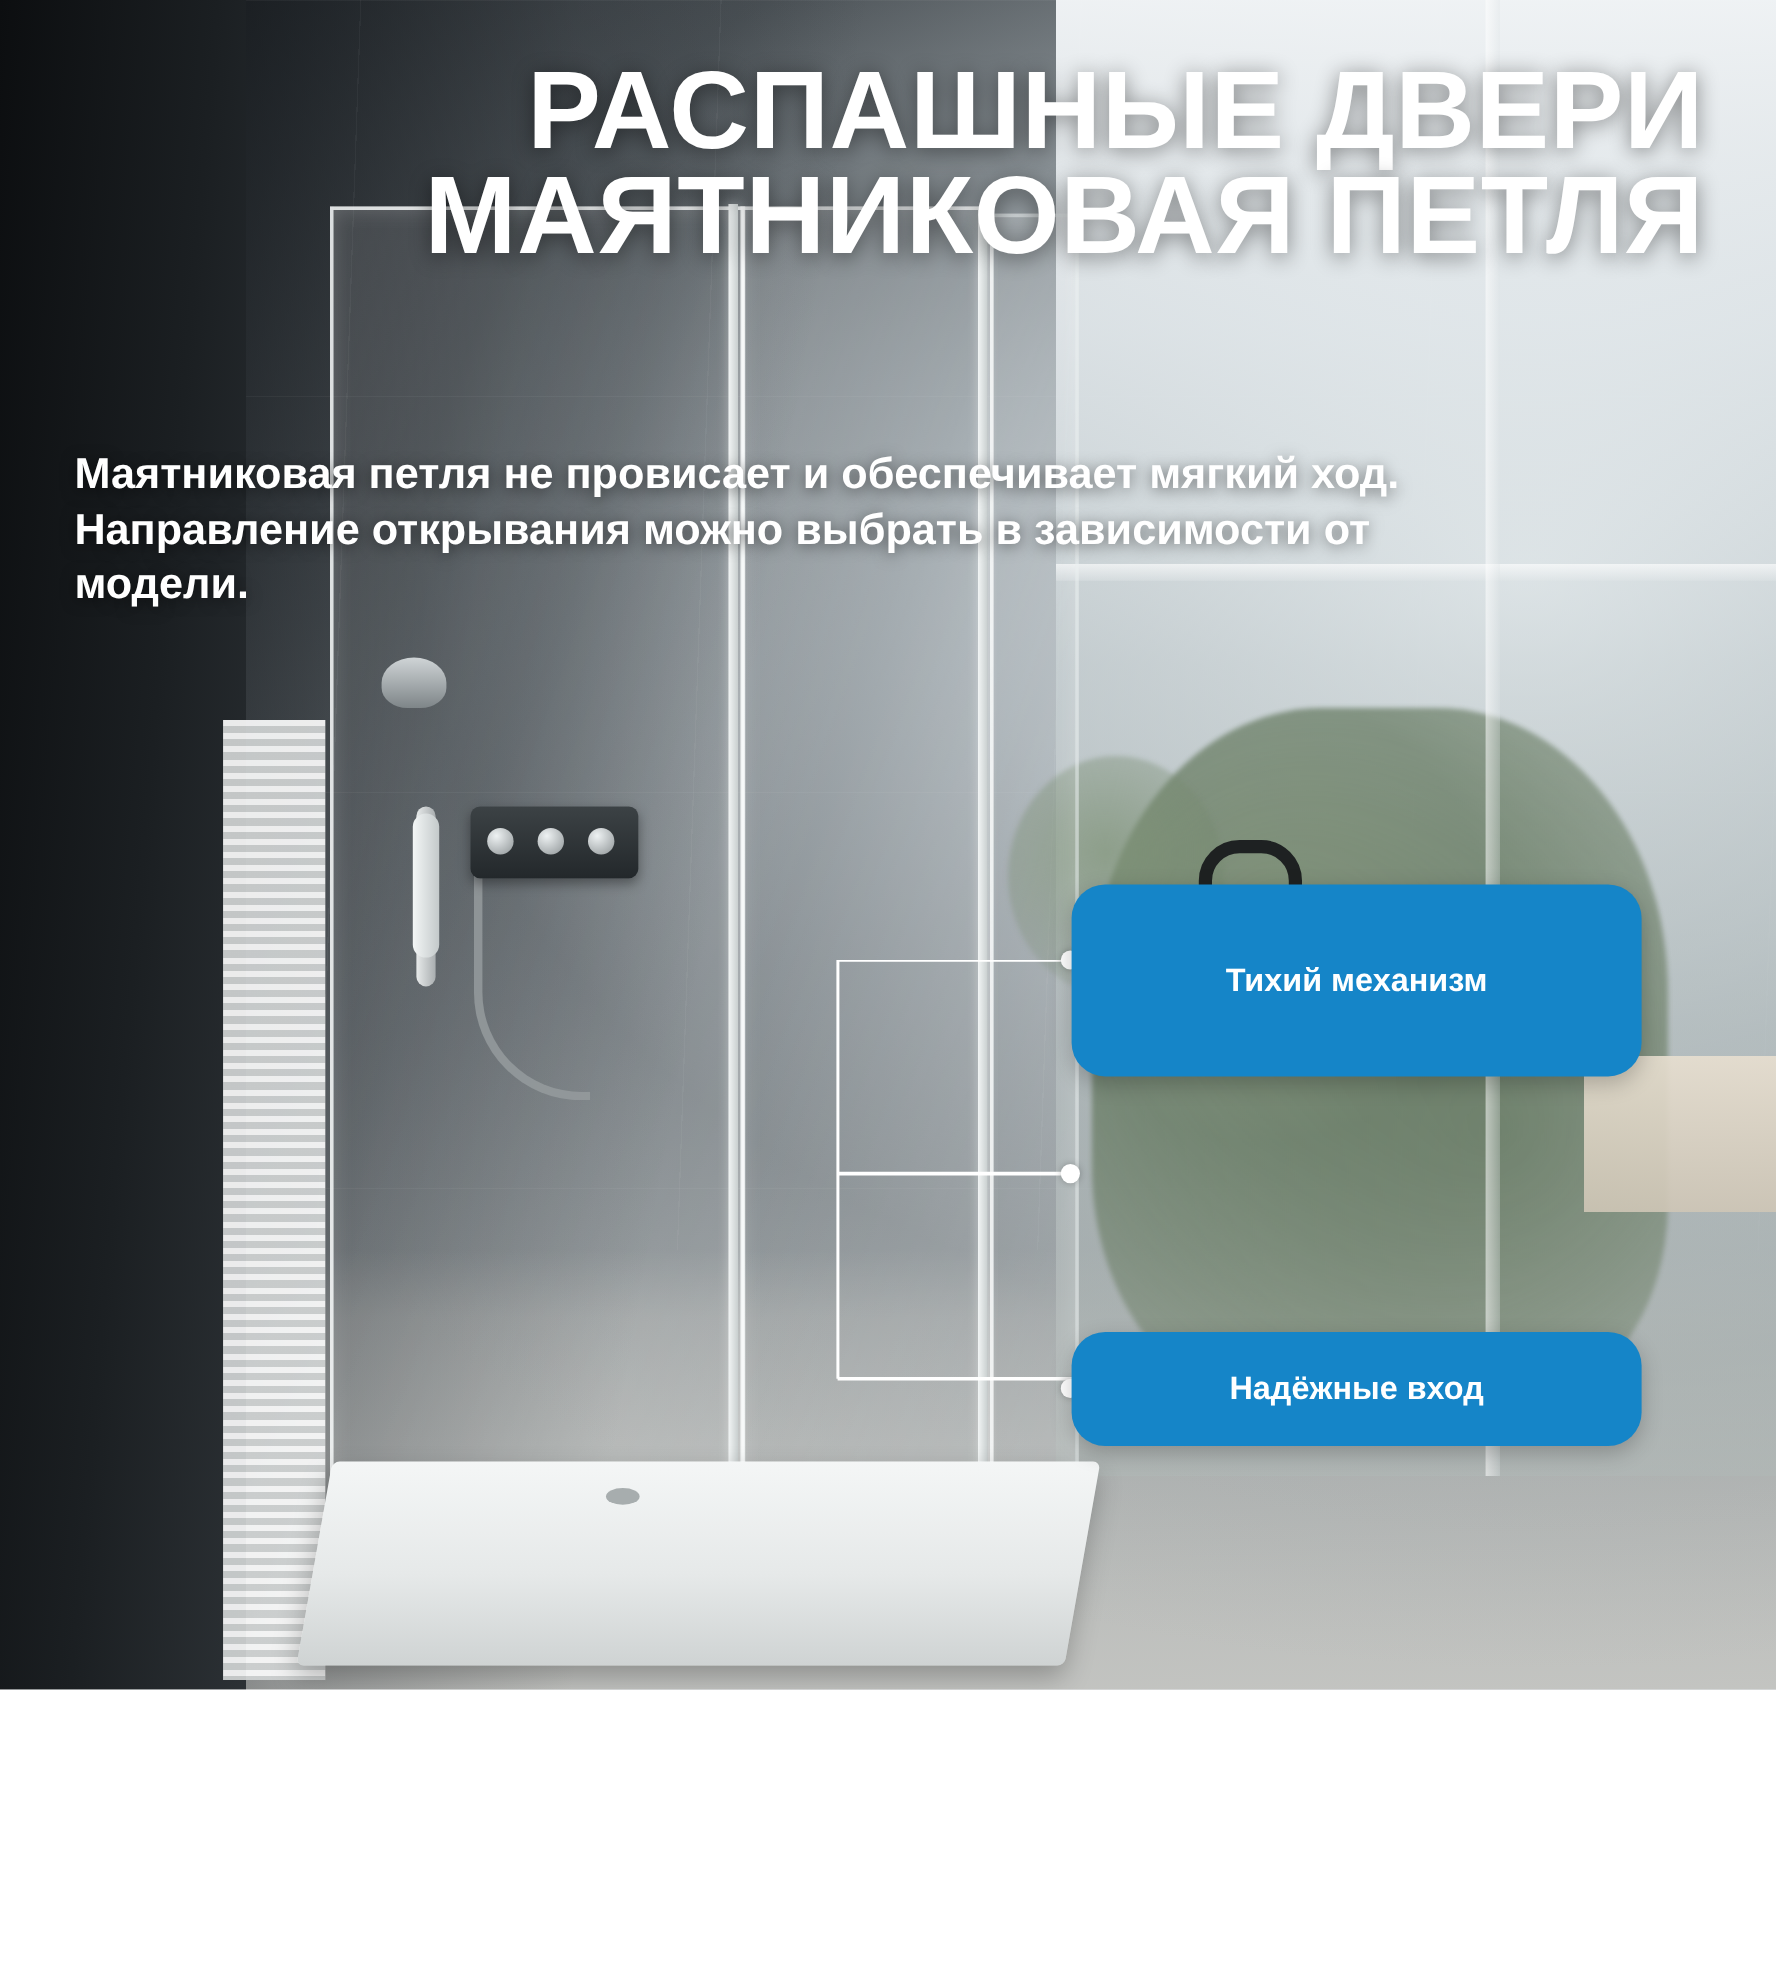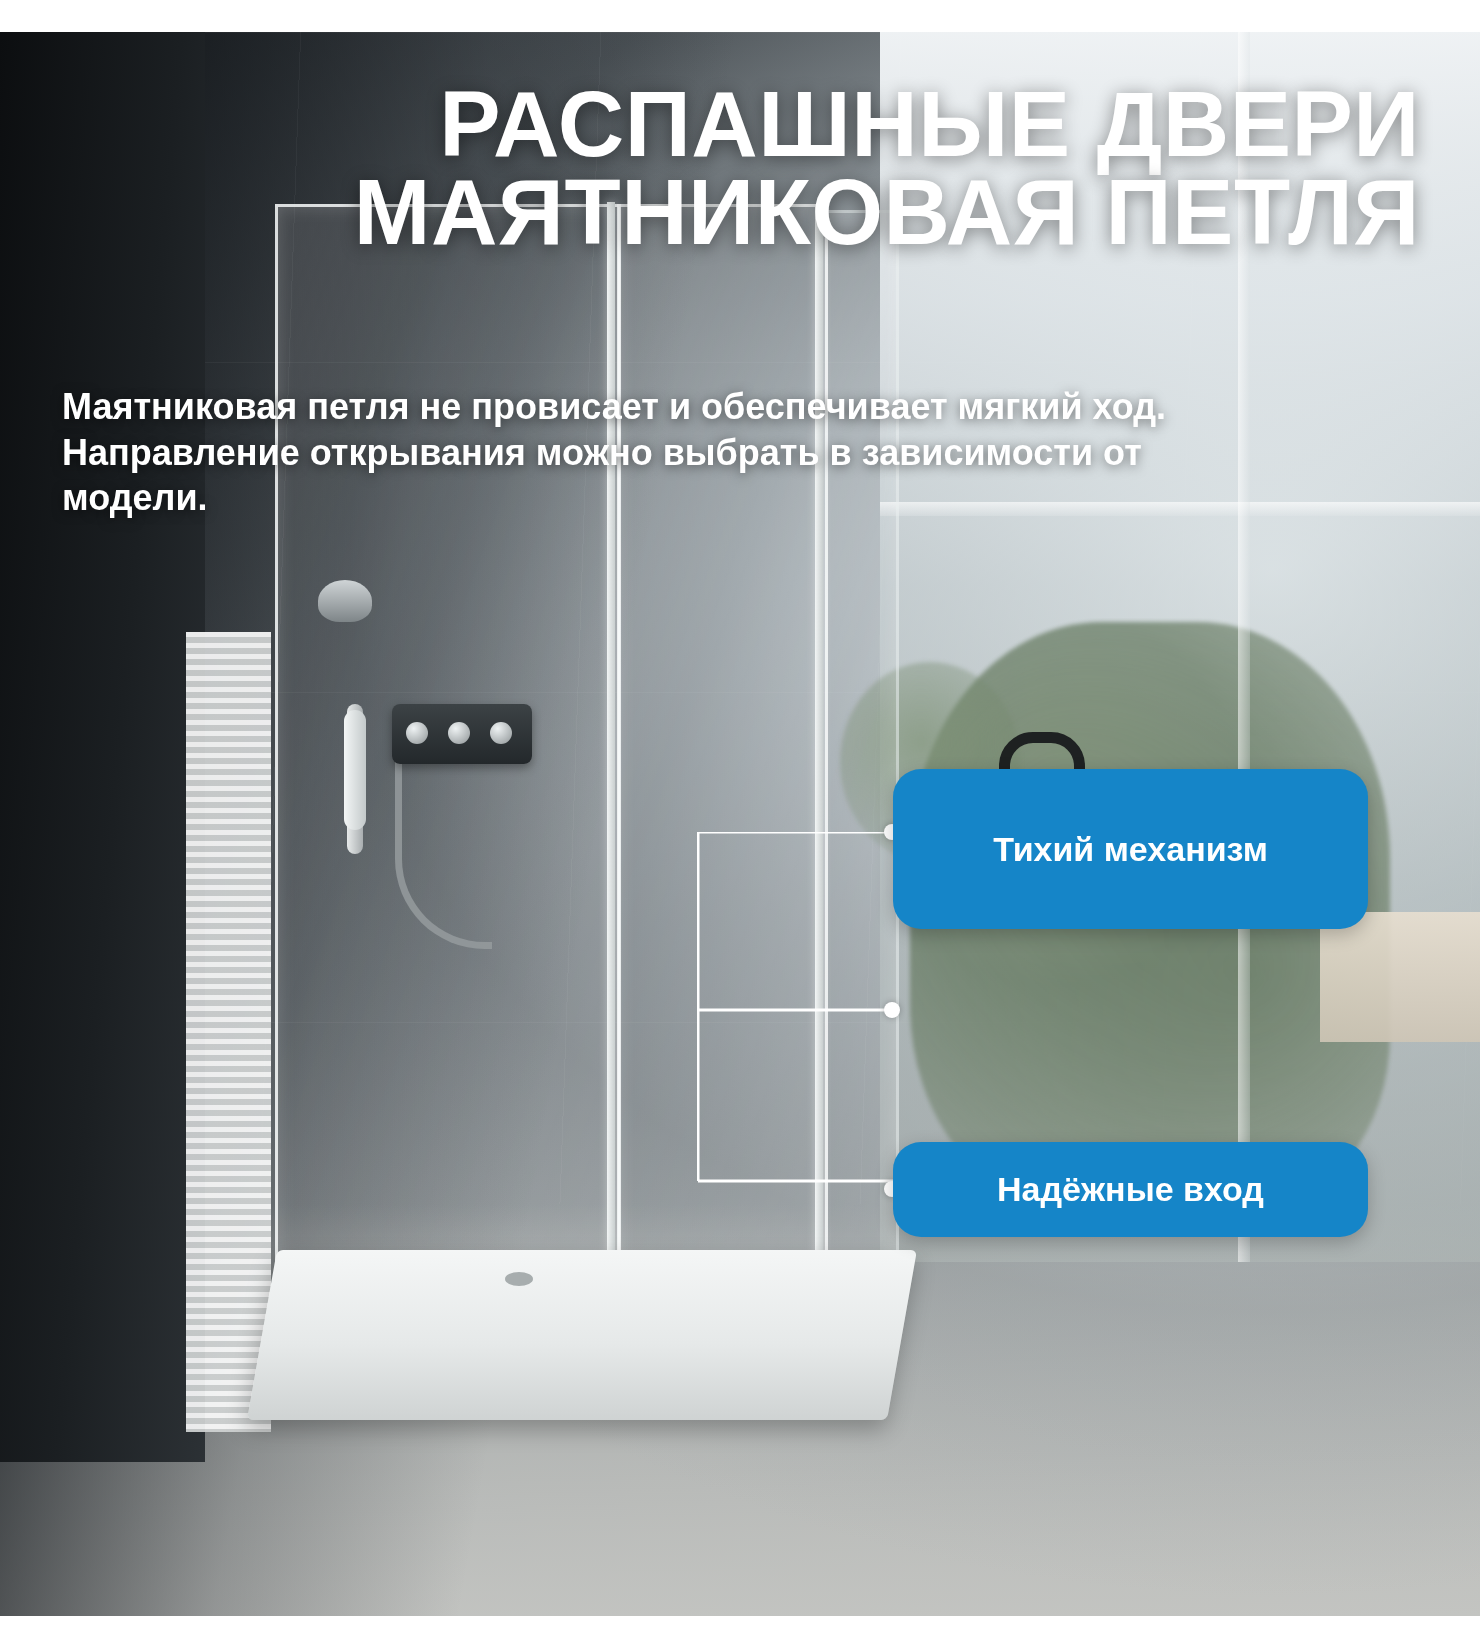--- a/index.html
+++ b/index.html
@@ -6,24 +6,23 @@
     margin: 0;
     padding: 0;
     background: #ffffff;
   }
   body {
     font-family: "Liberation Sans", sans-serif;
   }
   .banner {
     position: relative;
     width: 1480px;
-    height: 1584px;
+    height: 1408px;
     overflow: hidden;
     background: #8e9396;
-    margin-top: 32px;
   }
 
   
   .photo {
     position: absolute;
     inset: 0;
     background:
       
       linear-gradient(100deg, rgba(10,12,14,0.92) 0%, rgba(22,26,30,0.72) 14%, rgba(40,45,50,0.30) 28%, rgba(0,0,0,0) 42%),
       
@@ -215,39 +214,39 @@
     text-align: right;
     color: #ffffff;
     font-weight: 700;
     font-size: 92px;
     line-height: 0.96;
     letter-spacing: 0.5px;
     text-shadow: 0 3px 18px rgba(0,0,0,.45);
   }
   .subtext {
     position: absolute;
-    left: 62px; top: 352px;
+    left: 62px; top: 372px;
     width: 1180px;
     color: #ffffff;
     font-weight: 700;
     font-size: 36px;
     line-height: 1.27;
     text-shadow: 0 2px 12px rgba(0,0,0,.5);
   }
 
   
   .pill {
     position: absolute;
     display: flex;
     align-items: center;
     justify-content: center;
     background: #1585c8;
     color: #ffffff;
     font-weight: 700;
-    font-size: 34px;
+    font-size: 27px;
     border-radius: 28px;
     box-shadow: 0 6px 18px rgba(0,0,0,.22);
     padding: 0 12px;
     box-sizing: border-box;
   }
   .pill-1 { left: 893px; top: 737px;  width: 475px; height: 160px; }
   .pill-2 { left: 893px; top: 913px;  width: 475px; height: 150px; }
   .pill-3 { left: 893px; top: 1110px; width: 475px; height: 95px;  }
 
   .leader {

